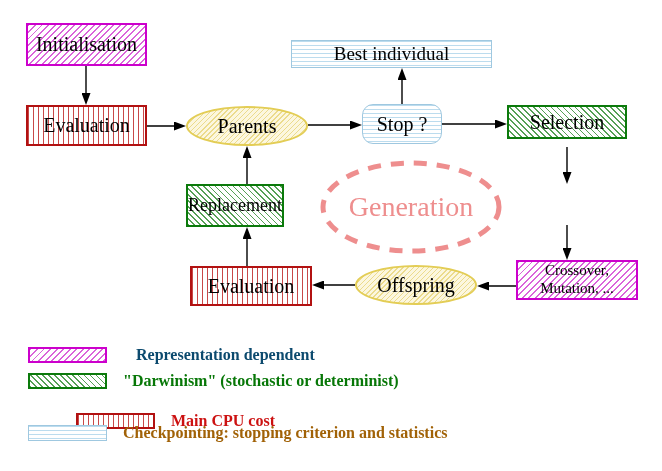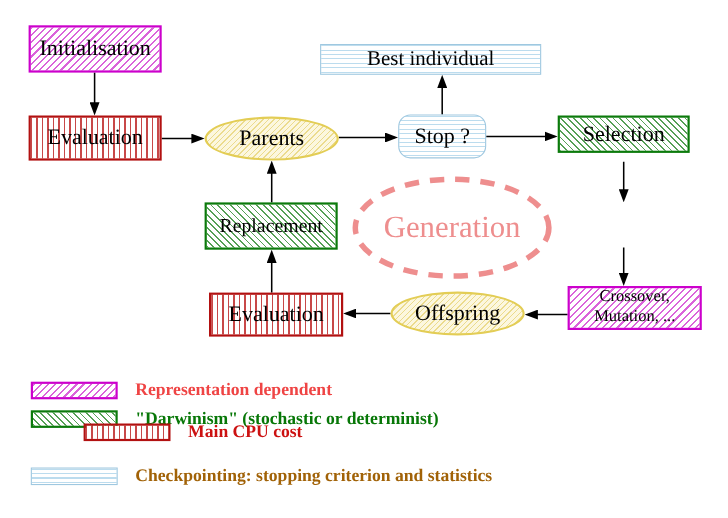--- a/index.html
+++ b/index.html
@@ -50,21 +50,21 @@
   .legend-row{
     position:absolute;left:28px;height:18px;
     display:flex;align-items:center;
     font-weight:bold;font-size:16px;white-space:nowrap;
   }
   .swatch{
     width:79px;height:16px;box-sizing:border-box;flex:0 0 auto;
     margin-right:16px;
   }
   .lt-magenta{color:#cc00cc;}
-  .lt-gold{color:#ef4444;}
+  .lt-gold{color:#0c4a6e;margin-left:13px;}
   .lt-green{color:#077707;}
   .lt-red{color:#cc1111;}
   .lt-cyan{color:#a16207;}
 </style>
 </head>
 <body>
 
 <div class="stage">
 
   <svg class="overlay" width="662" height="471" viewBox="0 0 662 471">
@@ -124,41 +124,41 @@
   </div>
 
   <div class="node ellipse" style="left:355px;top:265px;width:122px;height:40px;">
     <span>Offspring</span>
   </div>
 
   <div class="node stripe-red" style="left:190px;top:266px;width:122px;height:40px;">
     <span>Evaluation</span>
   </div>
 
-  <div class="node hatch-green" style="left:186px;top:184px;width:121px;height:43px;font-size:18px;">
+  <div class="node hatch-green" style="left:186px;top:184px;width:98px;height:43px;font-size:18px;">
     <span>Replacement</span>
   </div>
 
   <div class="generation-label">
     <span>Generation</span>
   </div>
 
   <div class="legend">
 
     <div class="legend-row" style="top:346px;">
       <span class="swatch hatch-magenta"></span>
       <span class="lt-gold">Representation dependent</span>
     </div>
 
     <div class="legend-row" style="top:372px;">
       <span class="swatch hatch-green"></span>
       <span class="lt-green">"Darwinism" (stochastic or determinist)</span>
     </div>
 
-    <div class="legend-row" style="top:384px;padding-left:48px;">
+    <div class="legend-row" style="top:412px;padding-left:48px;">
       <span class="swatch stripe-red"></span>
       <span class="lt-red">Main CPU cost</span>
     </div>
 
     <div class="legend-row" style="top:424px;">
       <span class="swatch stripe-cyan"></span>
       <span class="lt-cyan">Checkpointing: stopping criterion and statistics</span>
     </div>
 
   </div>

